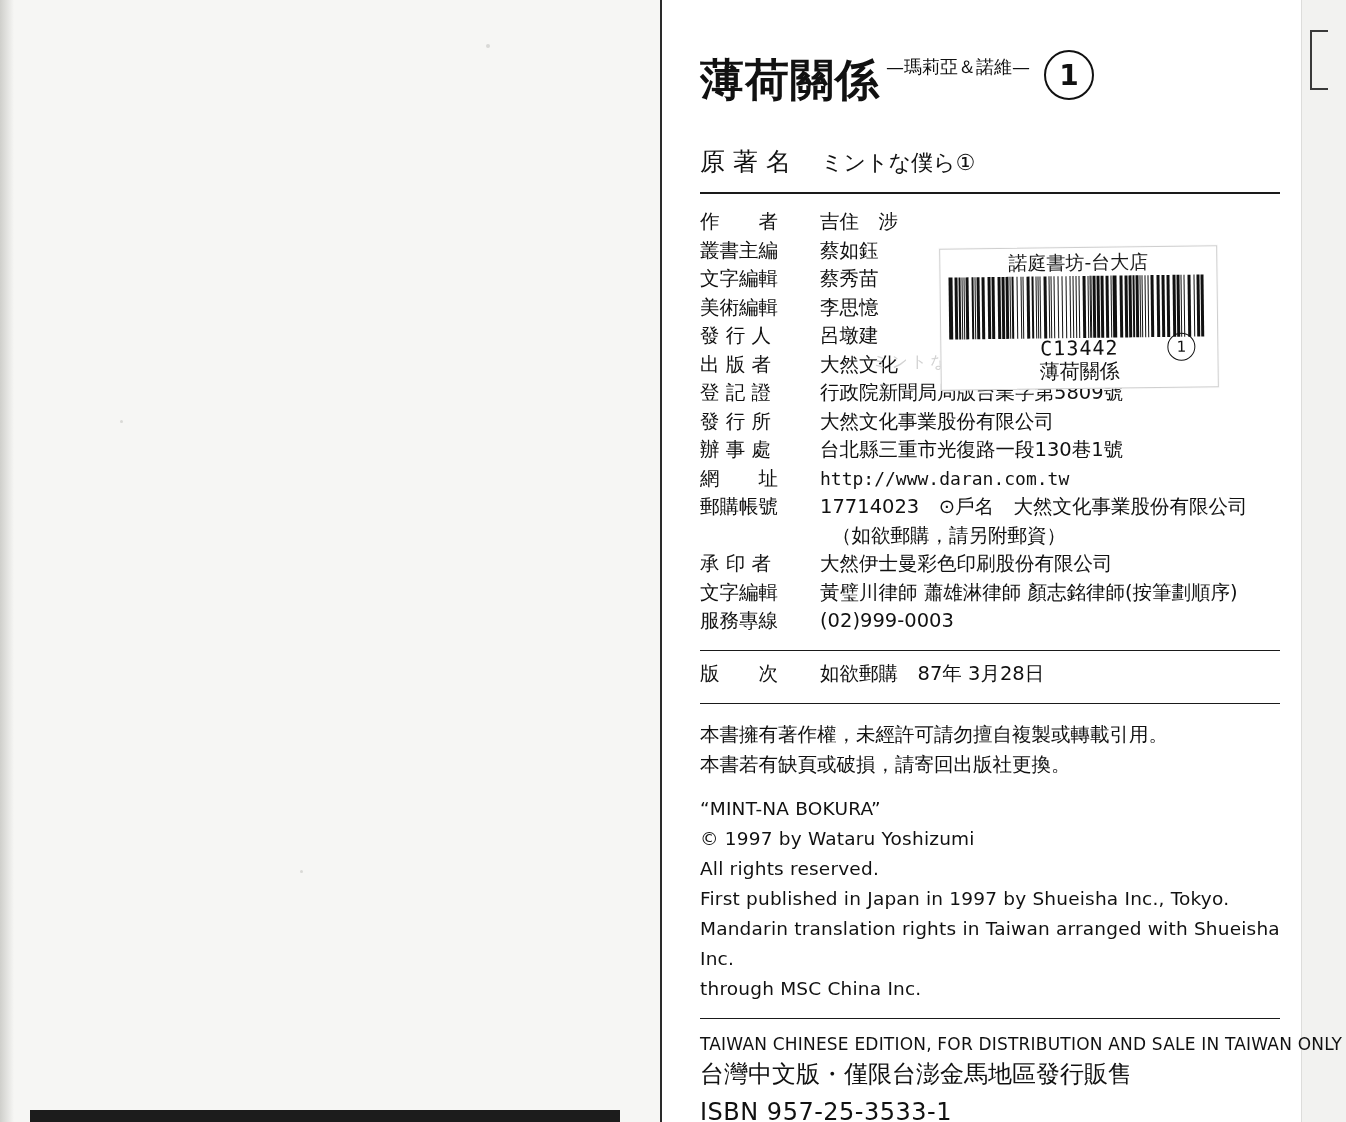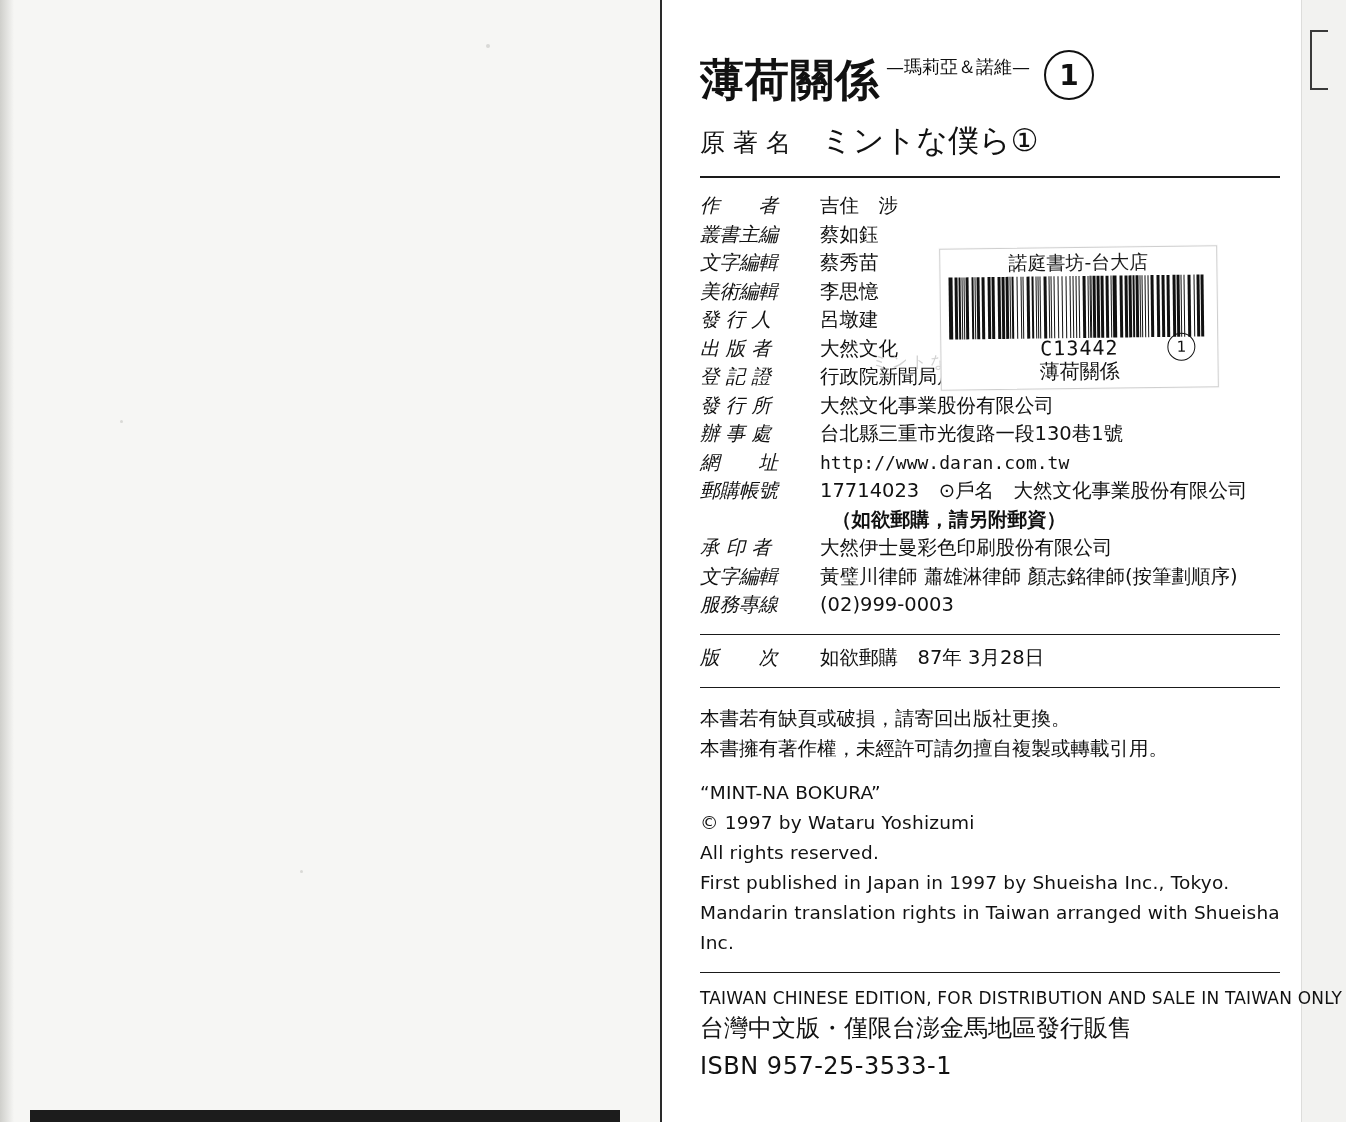--- a/index.html
+++ b/index.html
@@ -131,21 +131,22 @@
     align-items: baseline;
     margin-top: 18px;
     font-family: "DejaVu Sans", sans-serif;
     font-size: 25px;
   }
   .orig-label {
     letter-spacing: 8px;
   }
   .orig-value {
     margin-left: 22px;
-    font-size: 31px;
+    font-size: 22px;
+    margin-top: 28px;
   }
   .rule {
     border: none;
     border-top: 2px solid #1a1a1a;
     margin: 14px 0 0 0;
     width: 580px;
   }
   .rule.thin {
     border-top: 1.5px solid #1a1a1a;
   }
@@ -159,35 +160,33 @@
   .credit-row {
     display: flex;
     align-items: baseline;
   }
   .credit-label {
     width: 118px;
     min-width: 118px;
     display: flex;
     justify-content: space-between;
     white-space: nowrap;
-    font-style: italic;
   }
   .credit-value {
     margin-left: 2px;
     white-space: nowrap;
   }
   .credit-value.mono {
     font-family: "DejaVu Sans Mono", monospace;
     font-size: 18px;
     letter-spacing: 0px;
   }
   .credit-sub {
     margin-left: 132px;
     white-space: nowrap;
-    font-weight: bold;
   }
   .edition {
     margin-top: 8px;
     font-family: "DejaVu Sans", sans-serif;
     font-size: 19.5px;
     line-height: 30px;
   }
   .notes {
     margin-top: 16px;
     font-family: "DejaVu Sans", sans-serif;
@@ -399,30 +398,31 @@
       <div class="edition">
         <div class="credit-row">
           <div class="credit-label">版　　次</div>
           <div class="credit-value">如欲郵購　87年 3月28日</div>
         </div>
       </div>
 
       <hr class="rule thin">
 
       <div class="notes">
+        <div>本書擁有著作權，未經許可請勿擅自複製或轉載引用。</div>
         <div>本書若有缺頁或破損，請寄回出版社更換。</div>
-        <div>本書擁有著作權，未經許可請勿擅自複製或轉載引用。</div>
       </div>
 
       <div class="eng-block">
         <div>“MINT-NA  BOKURA”</div>
         <div>© 1997 by Wataru Yoshizumi</div>
         <div>All rights reserved.</div>
         <div>First published in Japan in 1997 by Shueisha Inc., Tokyo.</div>
         <div>Mandarin translation rights in Taiwan arranged with Shueisha Inc.</div>
+        <div>through MSC China Inc.</div>
       </div>
 
       <hr class="rule thin">
 
       <div class="footer-block">
         <div class="footer-en">TAIWAN CHINESE EDITION, FOR DISTRIBUTION AND SALE IN TAIWAN ONLY</div>
         <div class="footer-zh">台灣中文版・僅限台澎金馬地區發行販售</div>
         <div class="isbn">ISBN 957-25-3533-1</div>
       </div>
 

